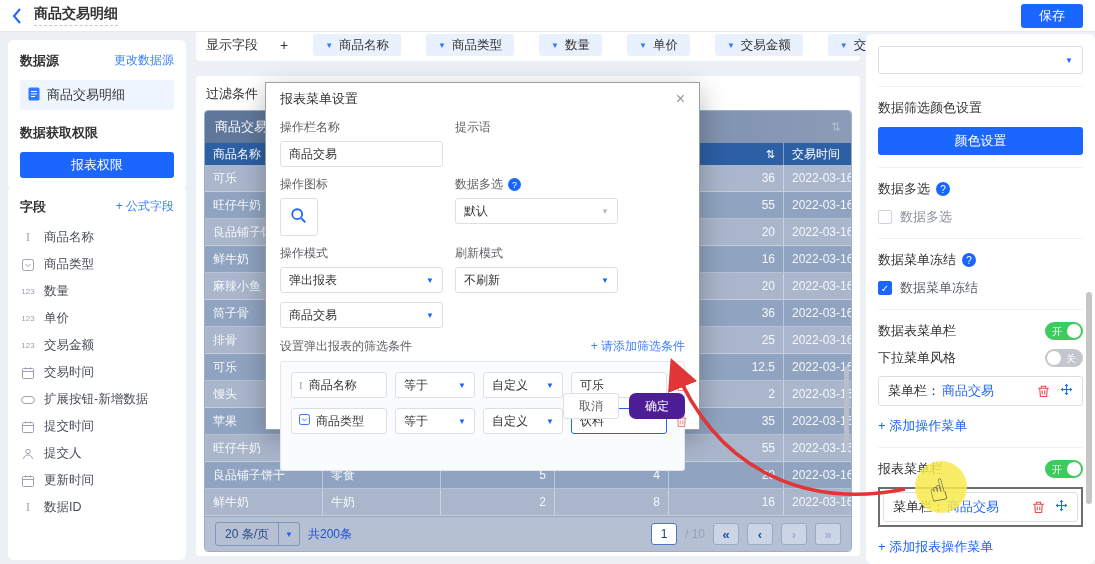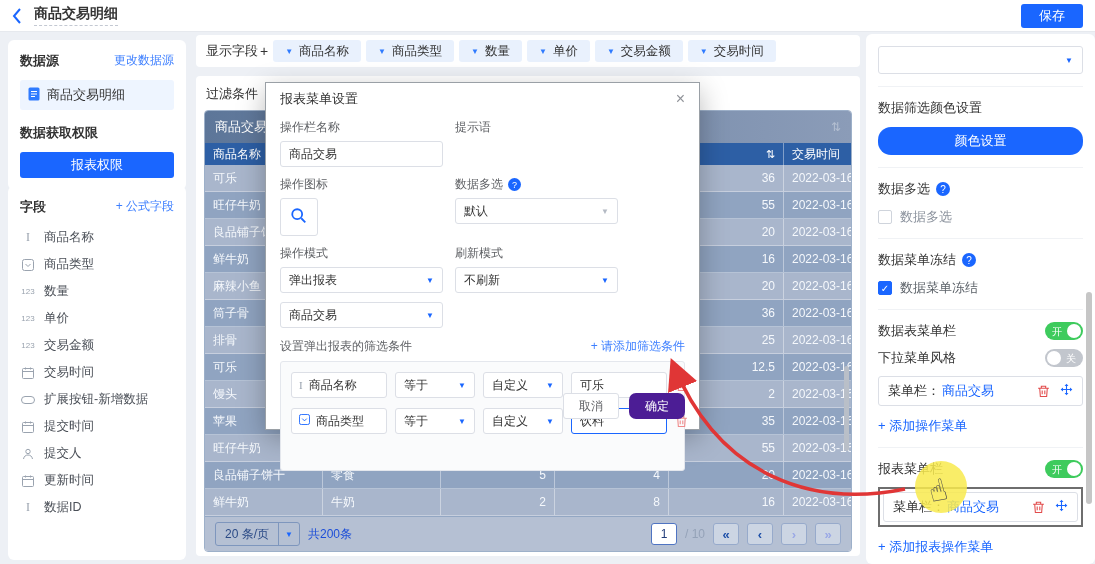--- a/index.html
+++ b/index.html
@@ -20,22 +20,22 @@
   .bold{font-weight:bold;font-size:13px}
   .blue-link{color:#3d7fff;font-size:12px;margin-left:auto}
   .ds-item{margin-top:10px;display:flex;align-items:center;gap:7px;background:#eef5ff;border-radius:3px;
            padding:6px 8px;font-size:13px}
   .perm-btn{margin-top:10px;width:100%;height:26px;background:#1a66ff;color:#fff;border:none;border-radius:3px;font-size:13px;font-family:inherit}
   .fld{display:flex;align-items:center;gap:8px;height:27px;font-size:12.5px;color:#4a4f57}
   .fld .ic{width:16px;display:inline-flex;justify-content:center;color:#9aa3af;flex:none}
   .ic-123{font-size:8px;color:#9aa3af;letter-spacing:0}
   .ic-I{font-family:"Liberation Serif",serif;font-size:12px;color:#9aa3af}
   
-  #main-toolbar{position:absolute;left:196px;top:35px;width:664px;height:32px;background:#fff;border-radius:4px;
-                display:flex;align-items:center;padding:0 10px;gap:5px;box-sizing:border-box}
+  #main-toolbar{position:absolute;left:196px;top:29px;width:664px;height:32px;background:#fff;border-radius:4px;
+                display:flex;align-items:center;padding:0 10px;gap:25px;box-sizing:border-box}
   .tb-label{font-size:13px;color:#333;white-space:nowrap}
   .plus{color:#333;font-size:14px;margin-left:-3px}
   .chip{background:#e9f1fd;border-radius:3px;height:22px;display:flex;align-items:center;gap:6px;
         padding:0 12px;font-size:12.5px;color:#333;white-space:nowrap}
   .chip .caret{color:#2f7bff;font-size:8px}
   
   #main-card{position:absolute;left:196px;top:76px;width:664px;height:480px;background:#fff;border-radius:4px;
              padding:6px 8px;box-sizing:border-box}
   .filter-row{height:24px;display:flex;align-items:center;gap:6px;font-size:13px;color:#333;padding-left:2px}
   .gear{color:#1a66ff;font-size:14px}
@@ -74,21 +74,21 @@
   .nav.en{color:#1d4fa8}.nav.dis{color:#9aa8e6}
   
   #right-card{left:866px;top:34px;width:229px;height:530px;padding:12px;overflow:hidden}
   .rsel{height:26px;border:1px solid #dcdfe6;border-radius:3px;display:flex;align-items:center;
         justify-content:flex-end;padding:0 9px}
   .rsel .caret{color:#1a66ff;font-size:8px}
   .divider{height:1px;background:#f0f2f5;margin:12px 0}
   .sec-title{font-weight:normal;font-size:13px;display:flex;align-items:center;gap:6px;color:#333}
   .help{width:14px;height:14px;border-radius:50%;background:#1a66ff;color:#fff;font-size:10px;
         display:inline-flex;align-items:center;justify-content:center;flex:none}
-  .color-btn{margin-top:10px;width:100%;height:28px;background:#1a66ff;color:#fff;border:none;border-radius:13px;
+  .color-btn{margin-top:10px;width:100%;height:28px;background:#1a66ff;color:#fff;border:none;border-radius:3px;
              font-size:13px;font-family:inherit}
   .chk-row{display:flex;align-items:center;gap:8px;margin-top:10px;font-size:13px;color:#8a919c}
   .chk{width:14px;height:14px;border:1px solid #cfd4dc;border-radius:2px;background:#fff;box-sizing:border-box;flex:none}
   .chk.on{background:#1a66ff;border-color:#1a66ff;color:#fff;font-size:10px;display:flex;
           align-items:center;justify-content:center}
   .chk-row.dark{color:#5c6269}
   .tog{width:38px;height:18px;border-radius:9px;position:relative;font-size:10px;color:#fff;flex:none}
   .tog .knob{position:absolute;top:2px;width:14px;height:14px;border-radius:50%;background:#fff}
   .tog.on{background:#3ecb5d}.tog.on .knob{right:2px}
   .tog.on .t{position:absolute;left:7px;top:2.5px}

